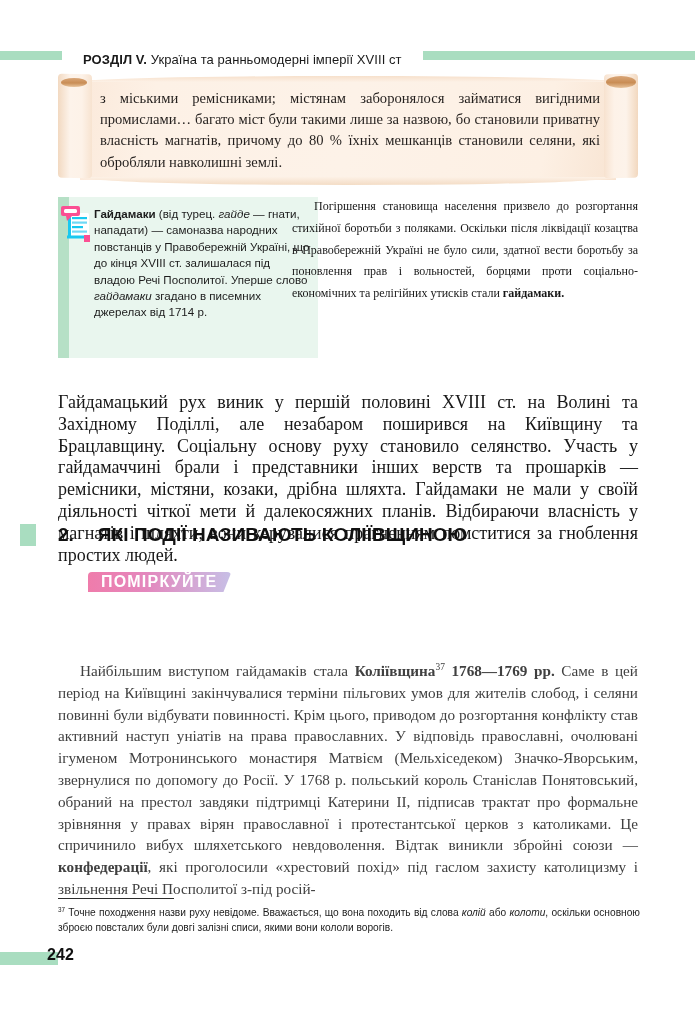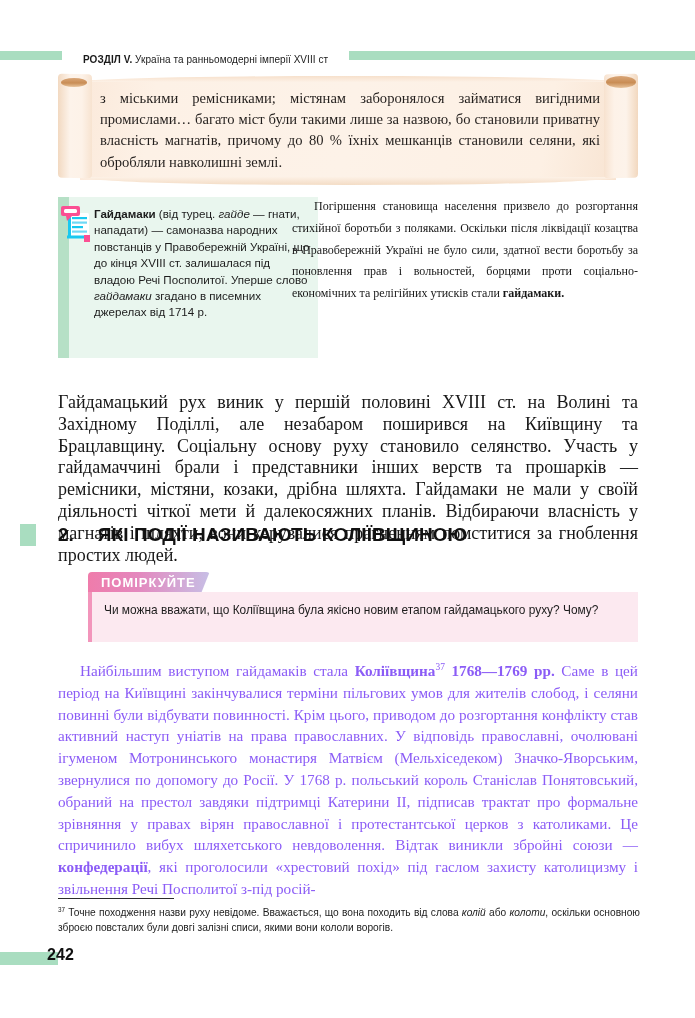--- a/index.html
+++ b/index.html
@@ -29,21 +29,21 @@
     height: 16px;
     display: flex;
     align-items: center;
   }
   .head-rule-left {
     width: 62px;
     height: 9px;
     background: #a9ddc0;
   }
   .head-text {
-    font-size: 10px;
+    font-size: 13px;
     color: #1a1a1a;
     white-space: nowrap;
     padding: 0 21px;
     letter-spacing: 0.005em;
     margin-top: 8px;
   }
   .head-text b { font-weight: bold; }
   .head-rule-right {
     flex: 1;
     height: 9px;
@@ -223,21 +223,21 @@
     top: 572px;
     height: 20px;
     padding: 0 14px 0 13px;
     display: flex;
     align-items: center;
     background: linear-gradient(90deg, #ef7cab 0%, #e487bd 40%, #c7bfe6 100%);
     border-radius: 4px 4px 0 0;
     clip-path: polygon(0 0, 100% 0, calc(100% - 8px) 100%, 0 100%);
   }
   .think-badge span {
-    font-size: 13px;
+    font-size: 16px;
     font-weight: bold;
     letter-spacing: 0.075em;
     color: #ffffff;
   }
   .think-box {
     position: absolute;
     left: 88px;
     top: 592px;
     width: 550px;
     height: 50px;
@@ -257,21 +257,21 @@
 
   
   .body-lower {
     position: absolute;
     left: 58px;
     top: 660px;
     width: 580px;
     font-family: "Liberation Serif", serif;
     font-size: 15.2px;
     line-height: 21.8px;
-    color: #8b5cf6;
+    color: #404040;
     text-align: justify;
     text-align-last: left;
   }
   .body-lower p { margin: 0; text-indent: 22px; }
   .body-lower b { font-weight: bold; }
   sup { font-size: 0.62em; vertical-align: super; line-height: 0; }
 
   
   .fn-rule {
     position: absolute;
@@ -362,23 +362,20 @@
 
   <div class="section-head">
     <div class="sec-swatch"></div>
     <div class="sec-num">2.</div>
     <div class="sec-title">ЯКІ ПОДІЇ НАЗИВАЮТЬ КОЛІЇВЩИНОЮ</div>
   </div>
 
   <div class="think-badge">
     <span>ПОМІРКУЙТЕ</span>
   </div>
-  <div class="think-box">
-    <div class="think-text">Чи можна вважати, що Коліївщина була якісно новим етапом гайдамацького руху? Чому?</div>
-  </div>
 
   <div class="body-lower">
     <p><span>Найбільшим виступом гайдамаків стала </span><b>Коліївщина</b><sup>37</sup><b> 1768—1769 рр.</b><span> Саме в цей період на Київщині закінчувалися терміни пільгових умов для жителів слобод, і селяни повинні були відбувати повинності. Крім цього, приводом до розгортання конфлікту став активний наступ уніатів на права православних. У відповідь православні, очолювані ігуменом Мотронинського монастиря Матвієм (Мельхіседеком) Значко-Яворським, звернулися по допомогу до Росії. У 1768 р. польський король Станіслав Понятовський, обраний на престол завдяки підтримці Катерини II, підписав трактат про формальне зрівняння у правах вірян православної і протестантської церков з католиками. Це спричинило вибух шляхетського невдоволення. Відтак виникли збройні союзи — </span><b>конфедерації</b><span>, які проголосили «хрестовий похід» під гаслом захисту католицизму і звільнення Речі Посполитої з-під росій-</span></p>
   </div>
 
   <div class="fn-rule"></div>
   <div class="footnote"><sup>37</sup><span> Точне походження назви руху невідоме. Вважається, що вона походить від слова </span><i>колій</i><span> або </span><i>колоти</i><span>, оскільки основною зброєю повсталих були довгі залізні списи, якими вони кололи ворогів.</span></div>
 
   <div class="folio-swatch"></div>
   <div class="folio-num">242</div>

